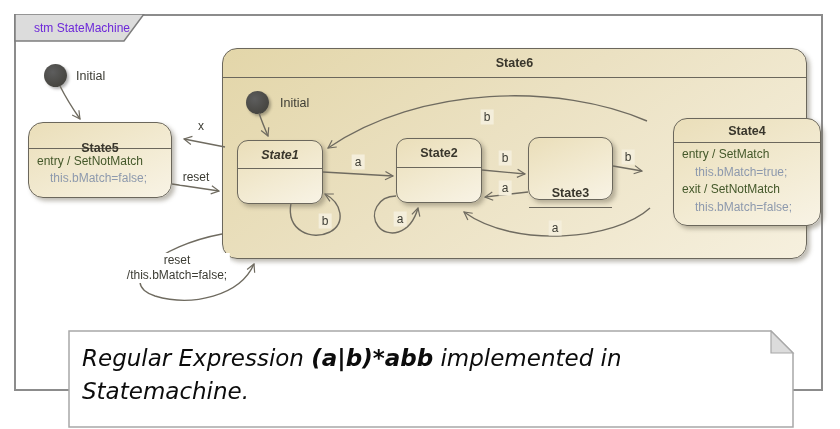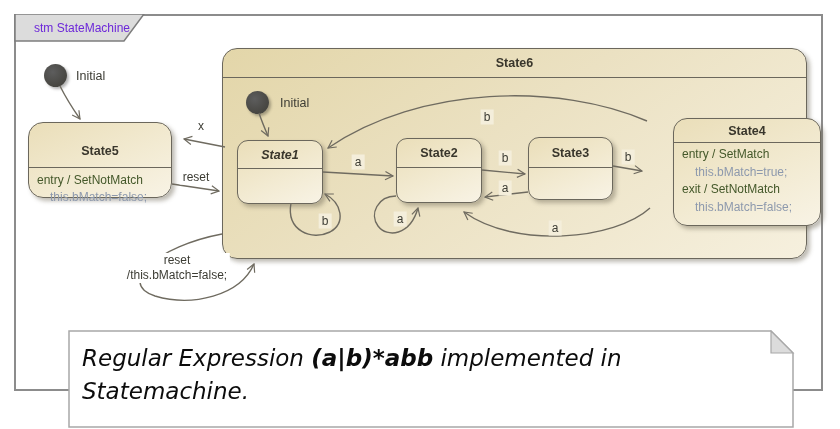--- a/index.html
+++ b/index.html
@@ -32,27 +32,27 @@
   .state-body { font-size:12px; line-height:17px; padding:4px 4px 0 8px; white-space:nowrap; }
   .act  { color:#44582a; }
   .code { color:#8d99ad; padding-left:13px; }
   
   #state6 {
     left:222px; top:48px; width:585px; height:211px; border-radius:15px;
     background:linear-gradient(145deg,#e3d6a9 0%,#ebe1c2 45%,#f6f0de 100%);
   }
   #state6 .state-hdr { height:29px; padding-top:7px; border-radius:15px 15px 0 0; }
   #state5 { left:28px;  top:122px; width:144px; height:76px;  border-radius:15px; }
-  #state5 .state-hdr { height:26px; padding-top:2px;margin-top:19px; }
+  #state5 .state-hdr { height:26px; padding-top:18px; }
   #state1 { left:237px; top:140px; width:86px;  height:64px;font-style:italic; }
   #state1 .state-hdr { height:28px; padding-top:7px; }
   #state2 { left:396px; top:138px; width:86px;  height:65px; }
   #state2 .state-hdr { height:29px; padding-top:7px; }
   #state3 { left:528px; top:137px; width:85px;  height:63px; }
-  #state3 .state-hdr { height:30px; padding-top:8px; }
+  #state3 .state-hdr { height:30px; padding-top:8px;margin-top:40px; }
   #state4 { left:673px; top:118px; width:148px; height:108px; border-radius:14px; }
   #state4 .state-hdr { height:24px; padding-top:5px; }
   #state4 .state-body { padding-top:3px; line-height:17.5px; }
   
   .initial-dot {
     position:absolute; width:23px; height:23px; border-radius:50%;
     background:radial-gradient(circle at 38% 35%, #5d5d5d, #474641 70%);
     box-shadow:2px 2px 3px rgba(0,0,0,0.3);
   }
   .lbl {

